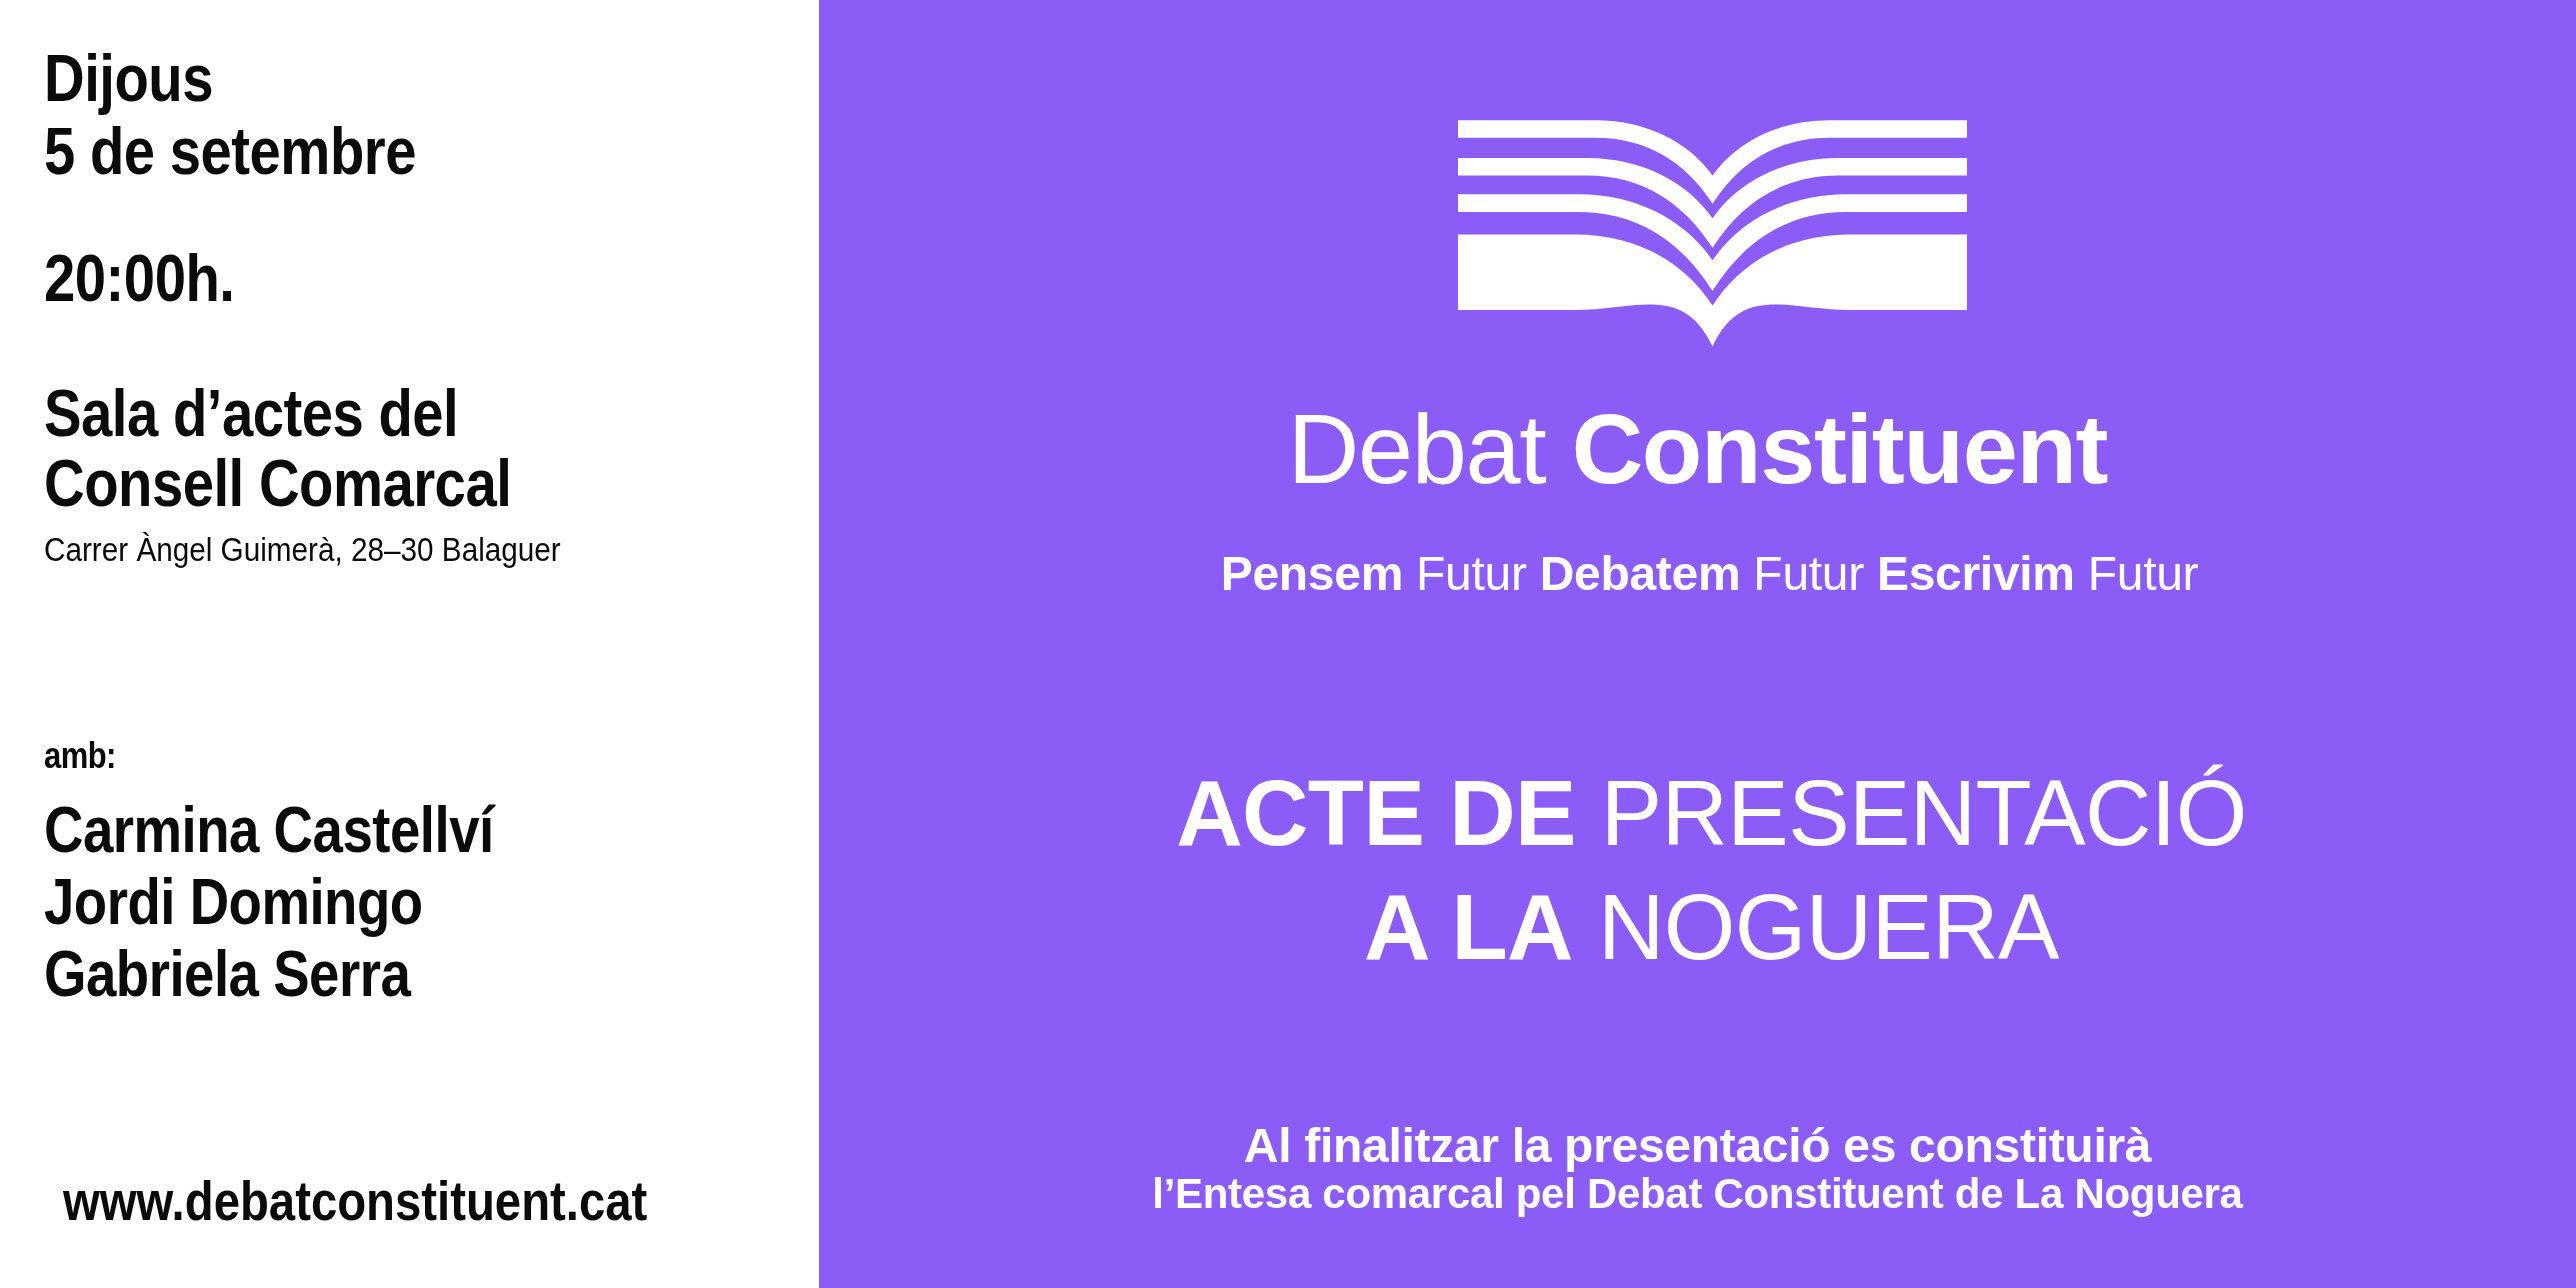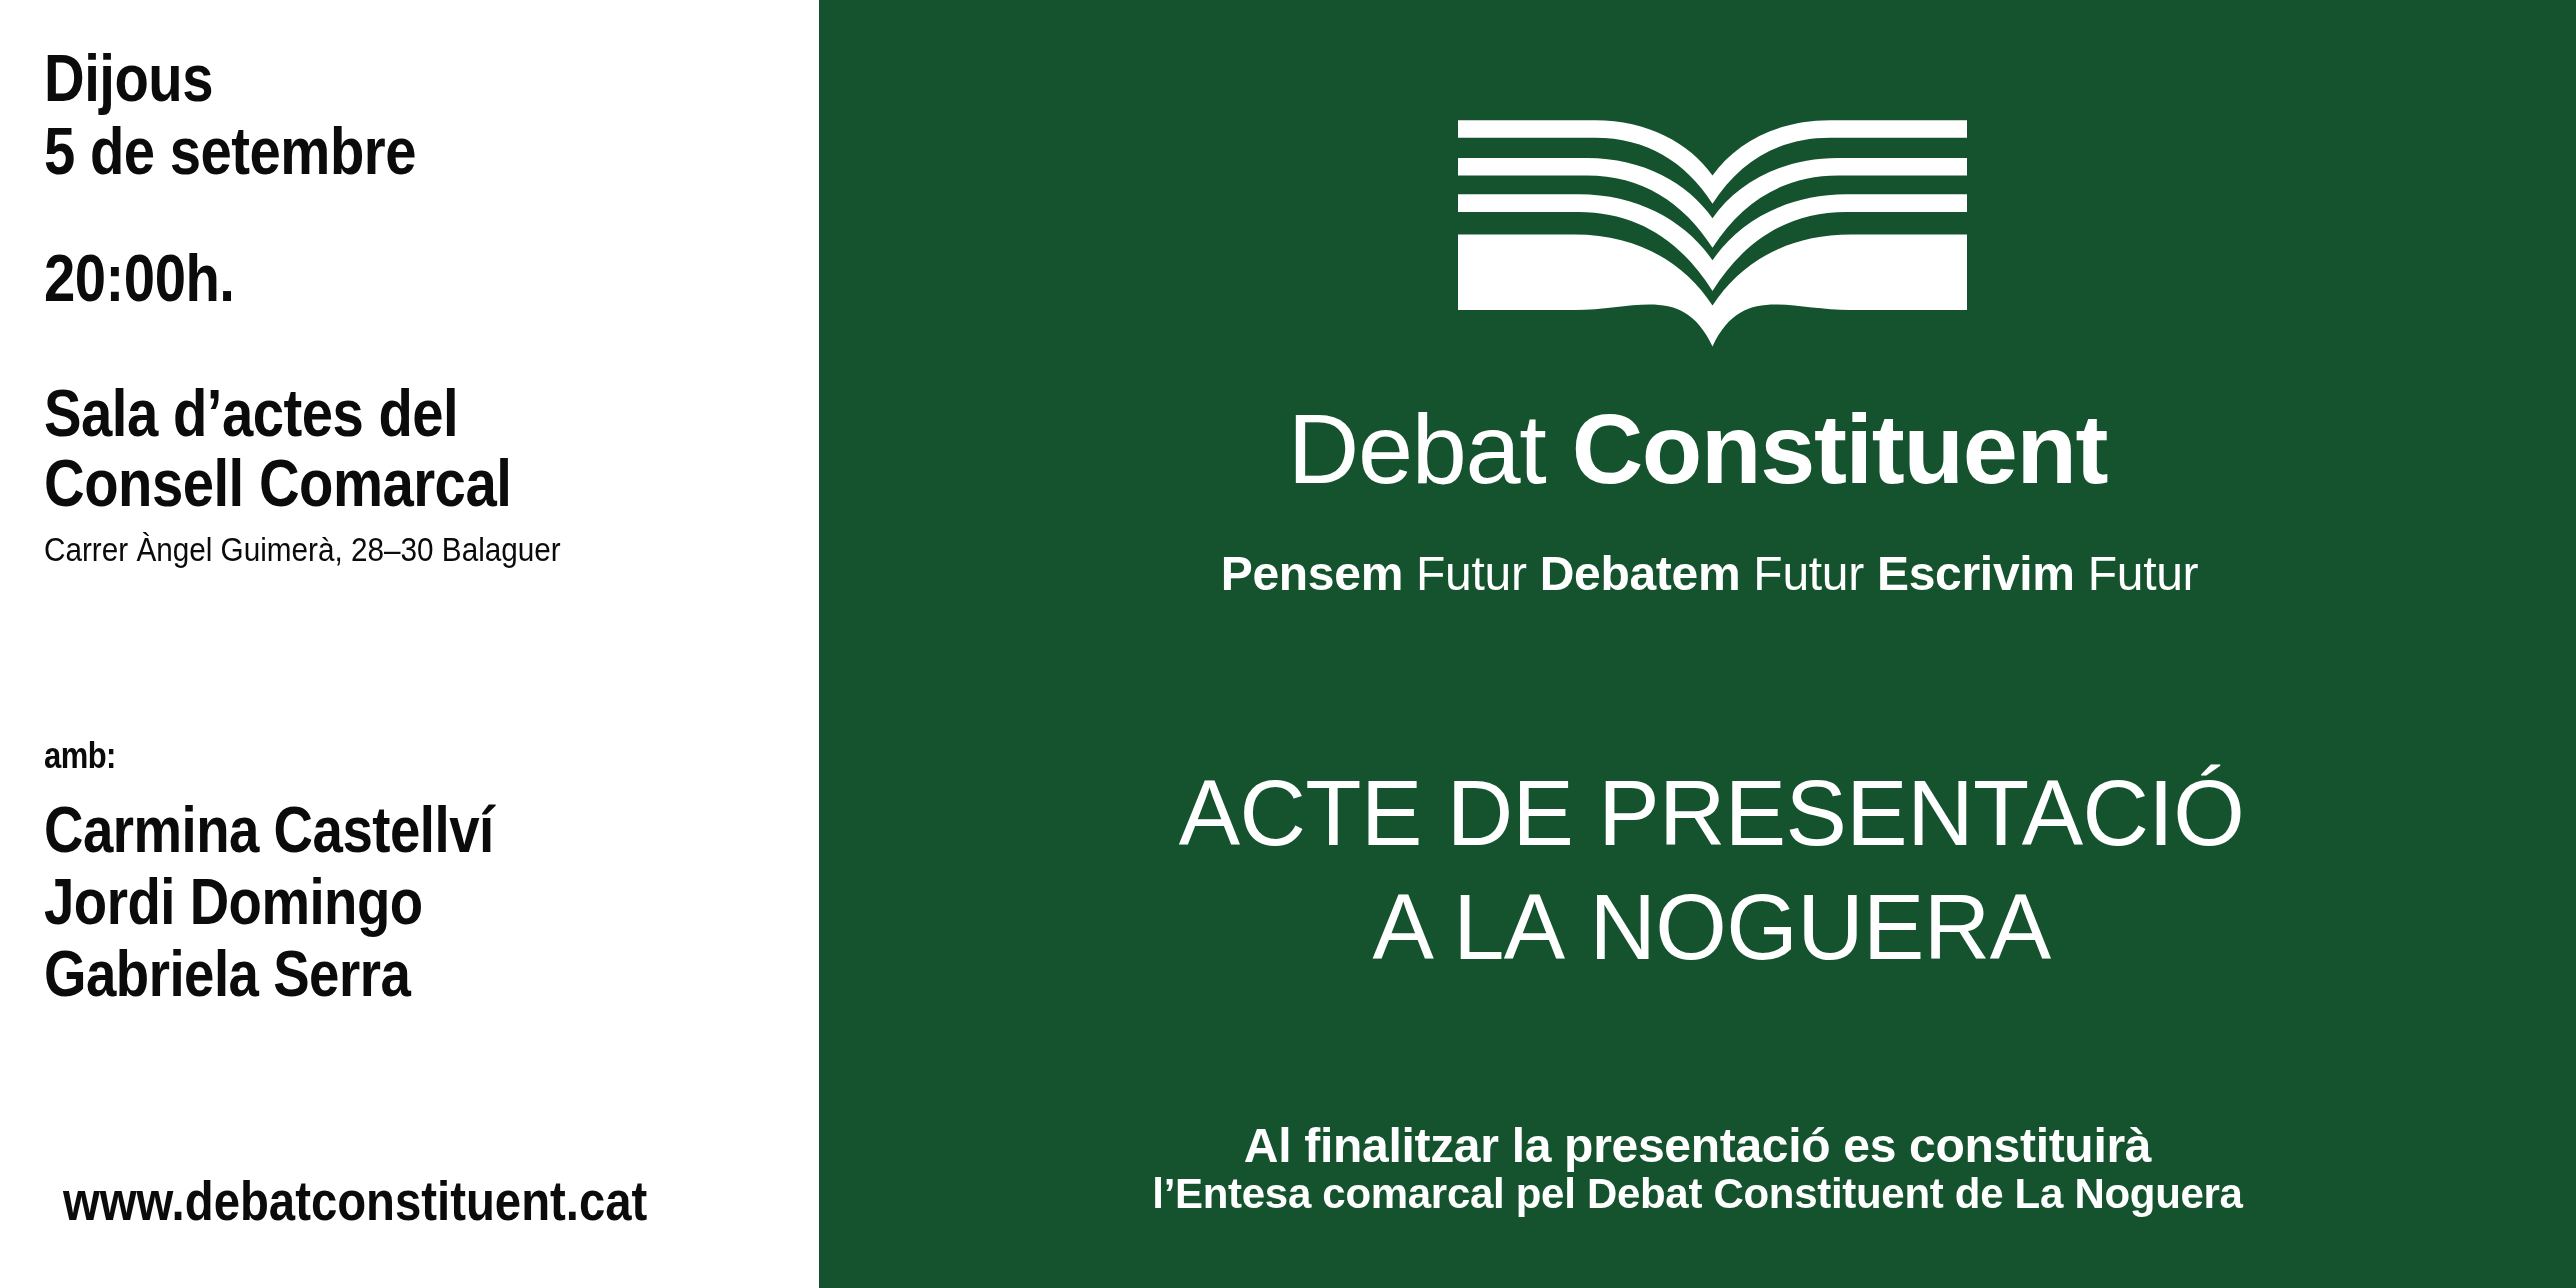--- a/index.html
+++ b/index.html
@@ -84,21 +84,21 @@
     transform: scaleX(0.86);
   }
 
   
   #right-panel {
     position: absolute;
     left: 819px;
     top: 0;
     width: 1757px;
     height: 1288px;
-    background: #14532d;
+    background: #8b5cf6;
   }
 
   #logo-wrap {
     position: absolute;
     left: 639px;   
     top: 101px;
     width: 509px;
     height: 252px;
   }
   #logo-wrap svg { display: block; width: 100%; height: 100%; }
@@ -133,21 +133,21 @@
   #headline-1 {
     top: 761px;
     font-size: 92px;
     letter-spacing: -0.6px;
   }
   #headline-2 {
     top: 875px;
     font-size: 92px;
     letter-spacing: -0.6px;
   }
-  #headline-1 .light, #headline-2 .light { font-weight: 400; margin-left: 28px; }
+  #headline-1 .light, #headline-2 .light { font-weight: 700; margin-left: 28px; }
   #headline-1 .bold,  #headline-2 .bold  { font-weight: 400; }
 
   #footnote-1 {
     top: 1118px;
     font-size: 48px;
     font-weight: 700;
     letter-spacing: -0.3px;
   }
   #footnote-2 {
     top: 1170px;

